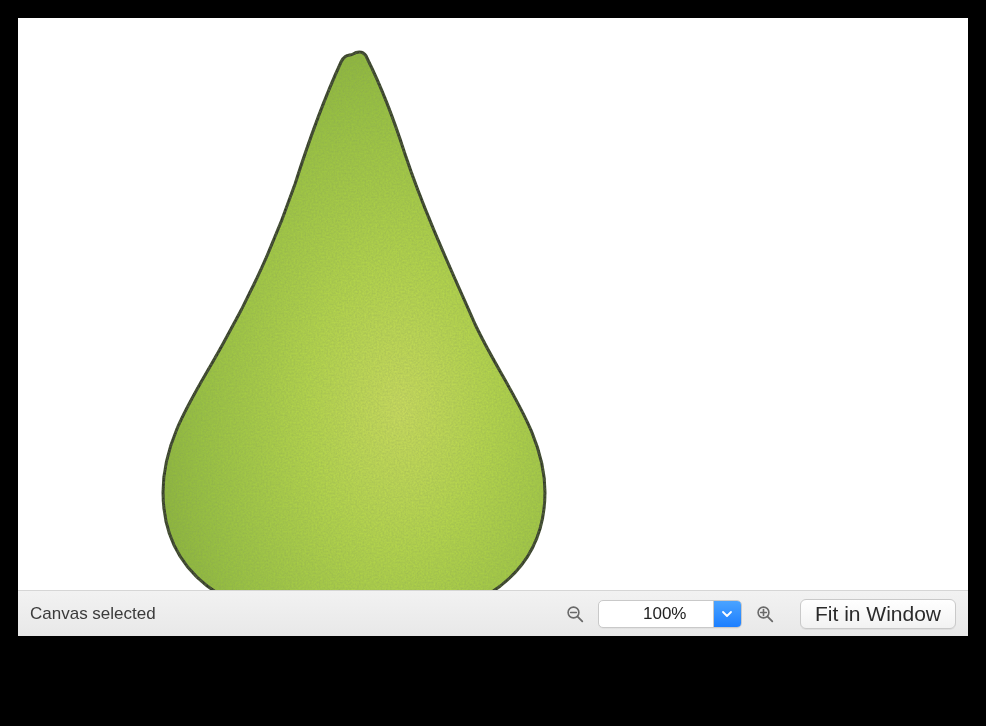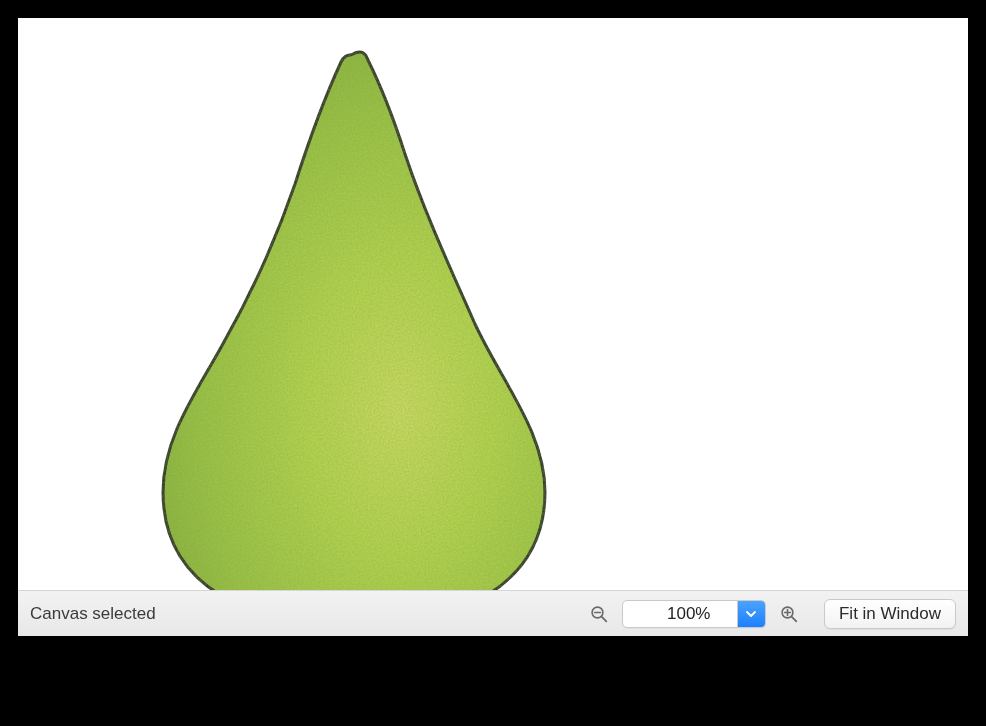--- a/index.html
+++ b/index.html
@@ -87,21 +87,21 @@
   .zoom-drop {
     width: 28px;
     background: linear-gradient(#4aa3ff,#1d7fff);
     display: flex; align-items: center; justify-content: center;
     border-left: 1px solid #c9c9c9;
   }
   .fit-btn {
     margin-left: 12px;
     height: 30px;
     padding: 0 14px;
-    font-size: 17px;
+    font-size: 21px;
     color: #2b2b2b;
     background: linear-gradient(#ffffff,#f2f2f2);
     border: 1px solid #c9c9c9;
     border-radius: 6px;
     box-shadow: 0 1px 0 rgba(0,0,0,.05);
     cursor: default;
   }
   svg { display:block; }
 </style>
 </head>

